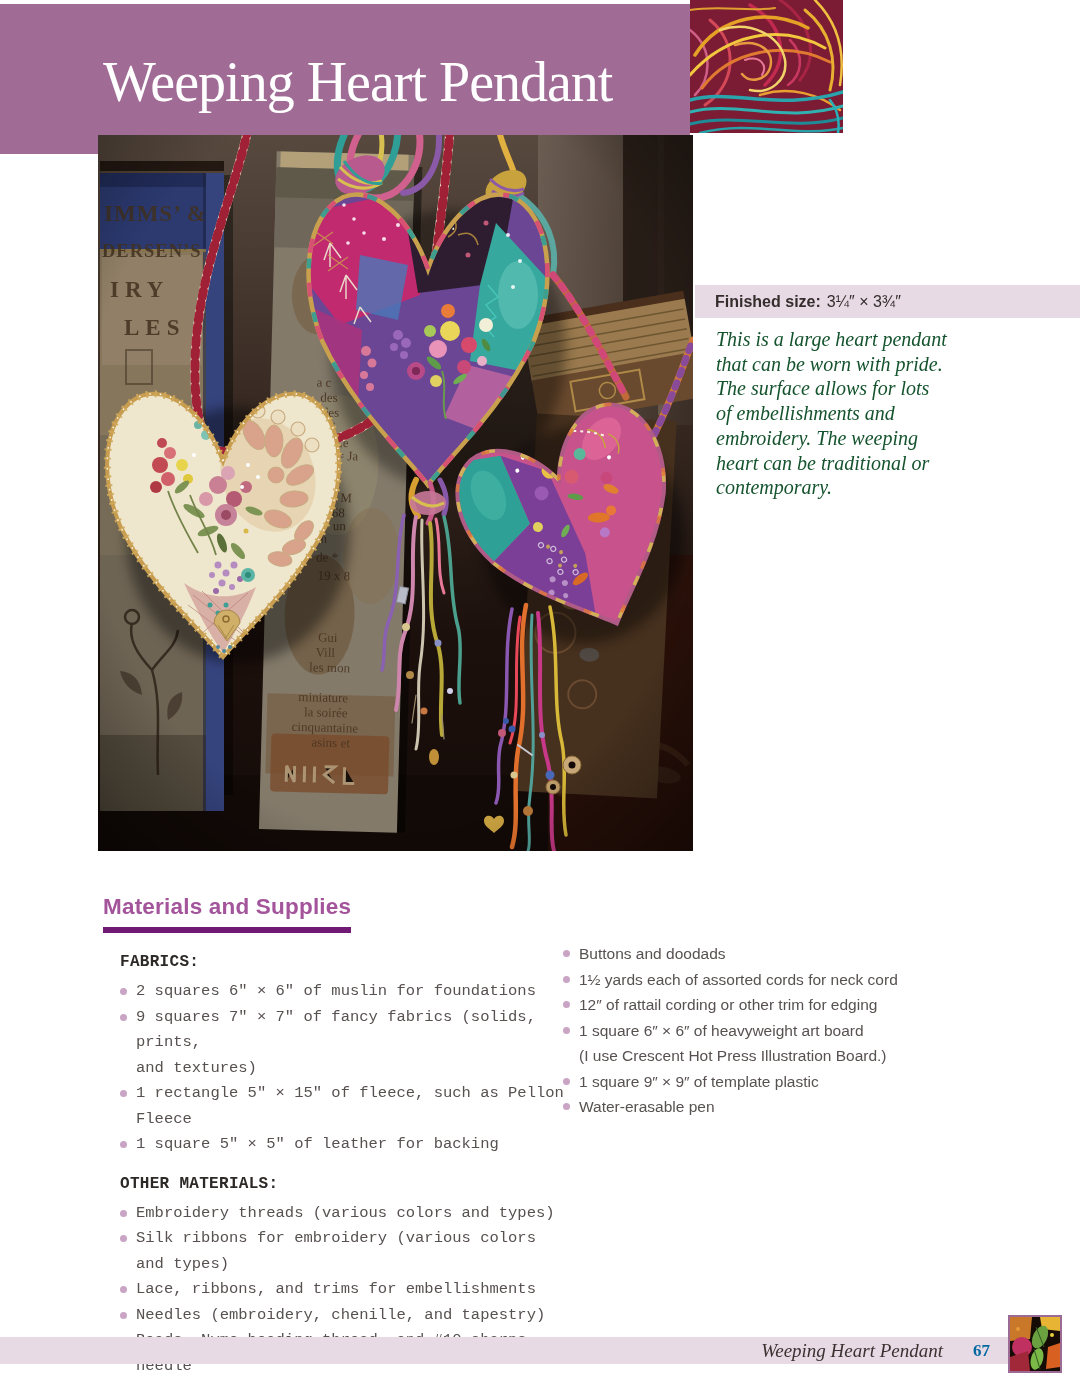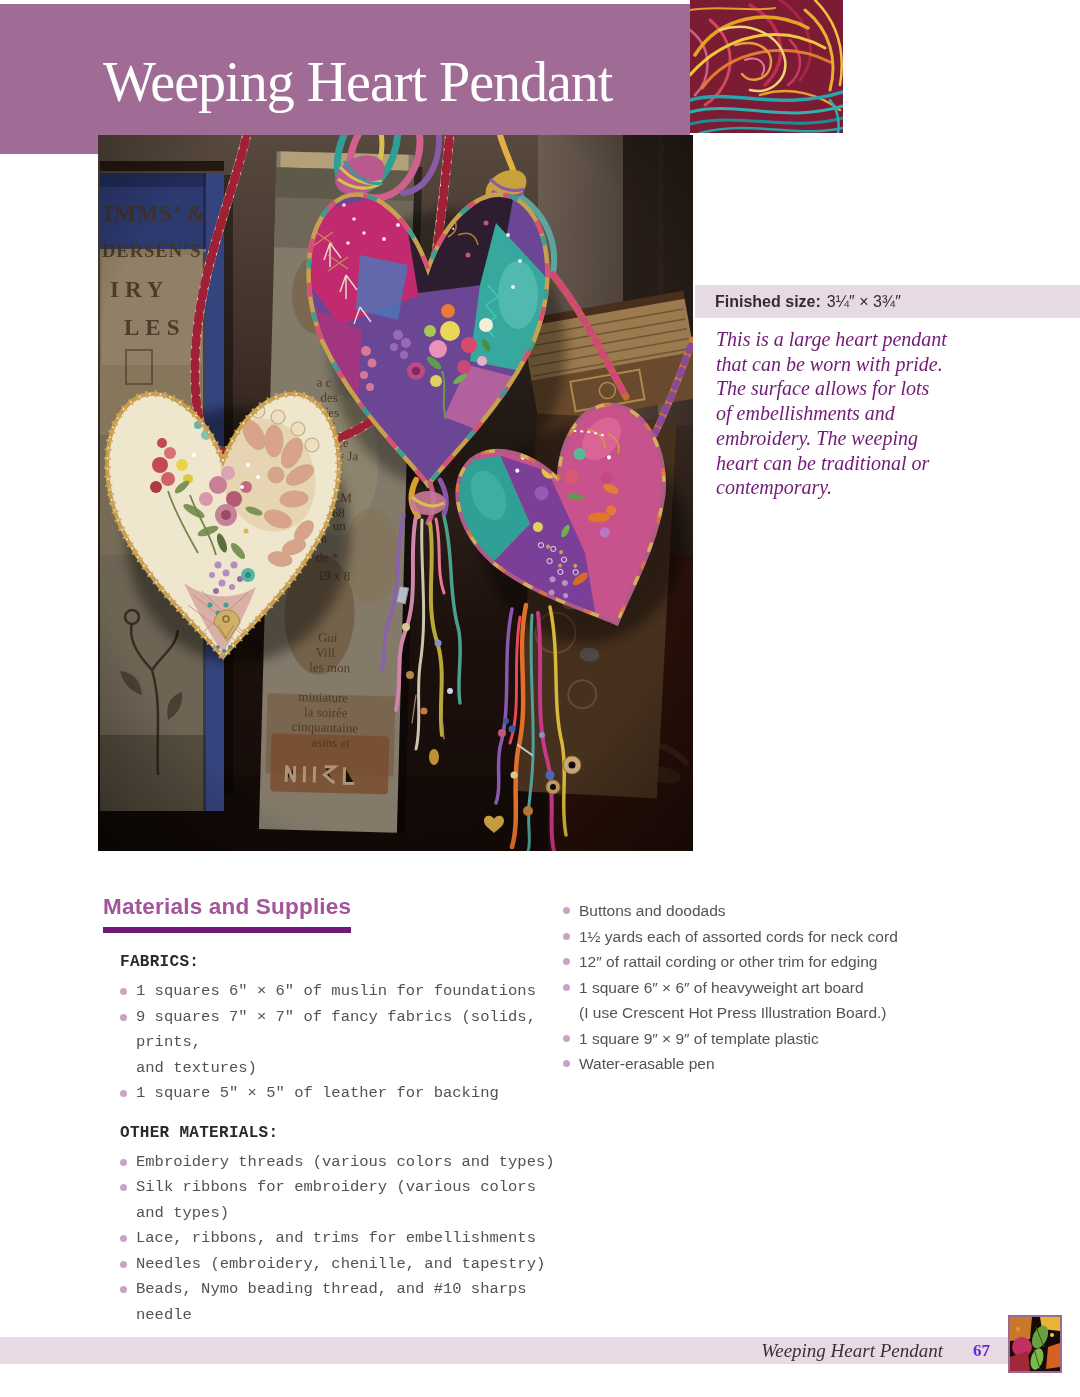--- a/index.html
+++ b/index.html
@@ -16,41 +16,41 @@
   .photo{left:98px;top:135px;width:595px;height:716px;z-index:3;}
 
   
   .sizebar{left:695px;top:285px;width:450px;height:33px;background:#e8dae5;
      display:flex;align-items:center;padding-left:20px;box-sizing:border-box;
      font-size:16px;color:#332e2c;}
   .sizebar .lbl{font-weight:bold;margin-right:6px;}
 
   
   .intro{left:716px;top:327px;width:280px;font-family:"Liberation Serif",serif;
-     font-style:italic;font-size:20px;line-height:24.7px;color:#701a75;}
+     font-style:italic;font-size:20px;line-height:24.7px;color:#14532d;}
 
   
   .mheading{left:103px;top:894px;font-size:22.5px;font-weight:bold;color:#a3549b;
      padding-bottom:7px;border-bottom:6px solid #701a75;letter-spacing:.2px;}
 
   .col{font-size:15.5px;color:#575150;}
   .leftcol{left:120px;top:952px;width:450px;font-family:Liberation Mono, monospace;}
-  .rightcol{left:563px;top:898px;width:475px;}
+  .rightcol{left:563px;top:941px;width:475px;}
   .seclabel{font-weight:bold;color:#2d2927;font-size:16px;line-height:20px;letter-spacing:.3px;}
   .sec2{margin-top:16px;}
   ul.mlist{list-style:none;margin:7px 0 0 0;padding:0;}
   ul.mlist li{display:flex;align-items:flex-start;line-height:25.5px;}
   .blt{flex:0 0 auto;width:7px;height:7px;border-radius:50%;background:#c9a4c4;margin:9px 9px 0 0;}
   .mtxt{flex:1;}
 
   
   .footbar{left:0;top:1337px;width:1036px;height:27px;background:#e8dae5;z-index:1;}
   .foottext{top:1337px;right:90px;height:27px;display:flex;align-items:center;gap:30px;z-index:2;}
   .foottext .ft{font-family:"Liberation Serif",serif;font-style:italic;font-size:19px;color:#3a3231;}
-  .foottext .pn{font-family:"Liberation Serif",serif;font-weight:bold;font-size:17px;color:#6d28d9;}
+  .foottext .pn{font-family:"Liberation Serif",serif;font-weight:bold;font-size:17px;color:#0369a1;}
   .corner{left:1008px;top:1315px;width:50px;height:54px;border:2px solid #9b6b95;z-index:3;}
   svg{display:block;}
 </style>
 </head>
 <body>
 
 <div class="abs banner">
   <div class="title">Weeping Heart Pendant</div>
 </div>
 
@@ -519,28 +519,34 @@
 </div>
 
 <div class="abs mheading">Materials and Supplies</div>
 
 <div class="abs col leftcol">
   <div class="seclabel">FABRICS:</div>
   <ul class="mlist">
       <li>
         <span class="blt"></span>
         <div class="mtxt">
-          <div>1 squares 6″ × 6″ of muslin for foundations</div>
+          <div>2 squares 6″ × 6″ of muslin for foundations</div>
         </div>
       </li>
       <li>
         <span class="blt"></span>
         <div class="mtxt">
           <div>9 squares 7″ × 7″ of fancy fabrics (solids, prints,</div>
           <div>and textures)</div>
+        </div>
+      </li>
+      <li>
+        <span class="blt"></span>
+        <div class="mtxt">
+          <div>1 rectangle 5″ × 15″ of fleece, such as Pellon Fleece</div>
         </div>
       </li>
       <li>
         <span class="blt"></span>
         <div class="mtxt">
           <div>1 square 5″ × 5″ of leather for backing</div>
         </div>
       </li>
     </ul>
   <div class="sec2 seclabel">OTHER MATERIALS:</div>

